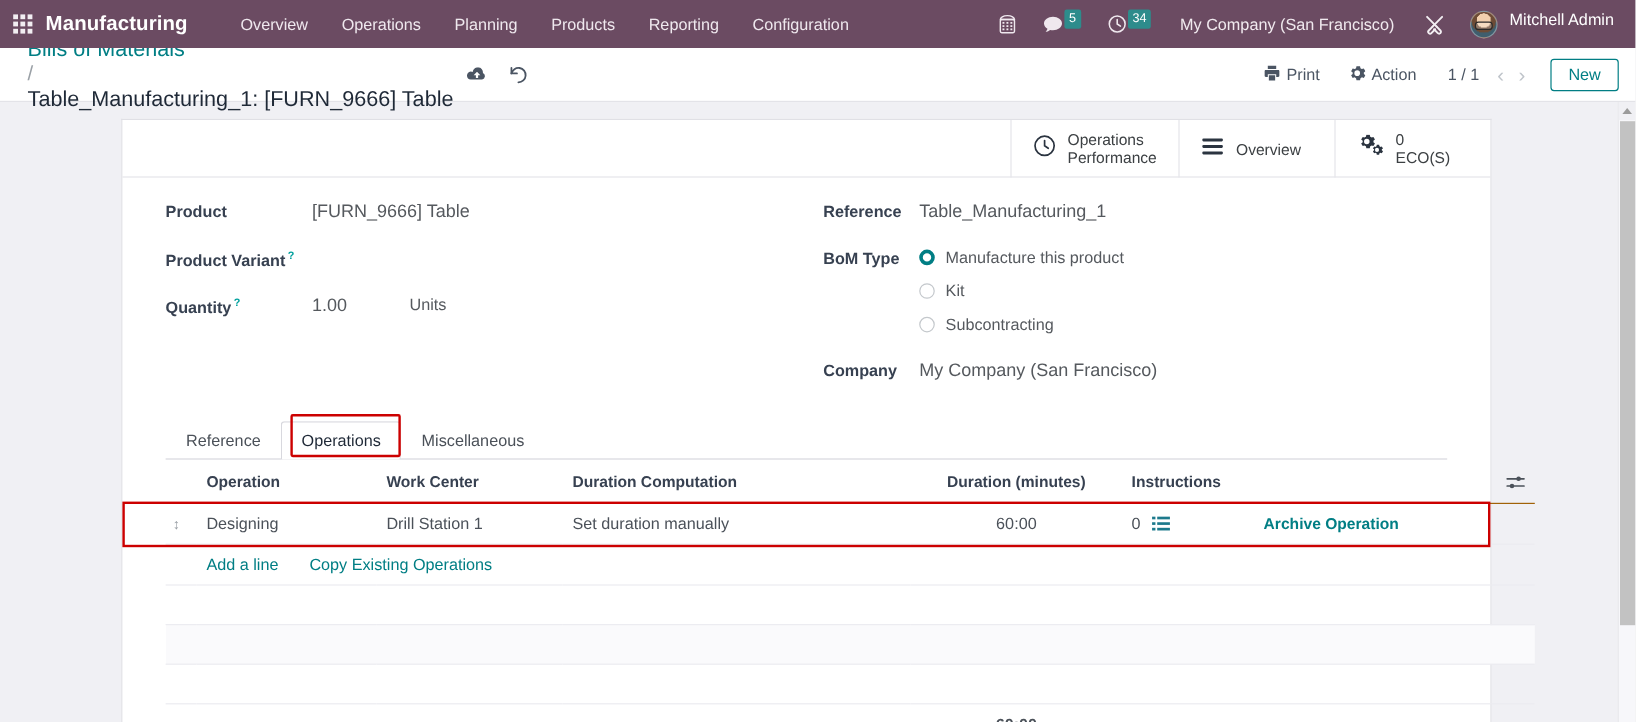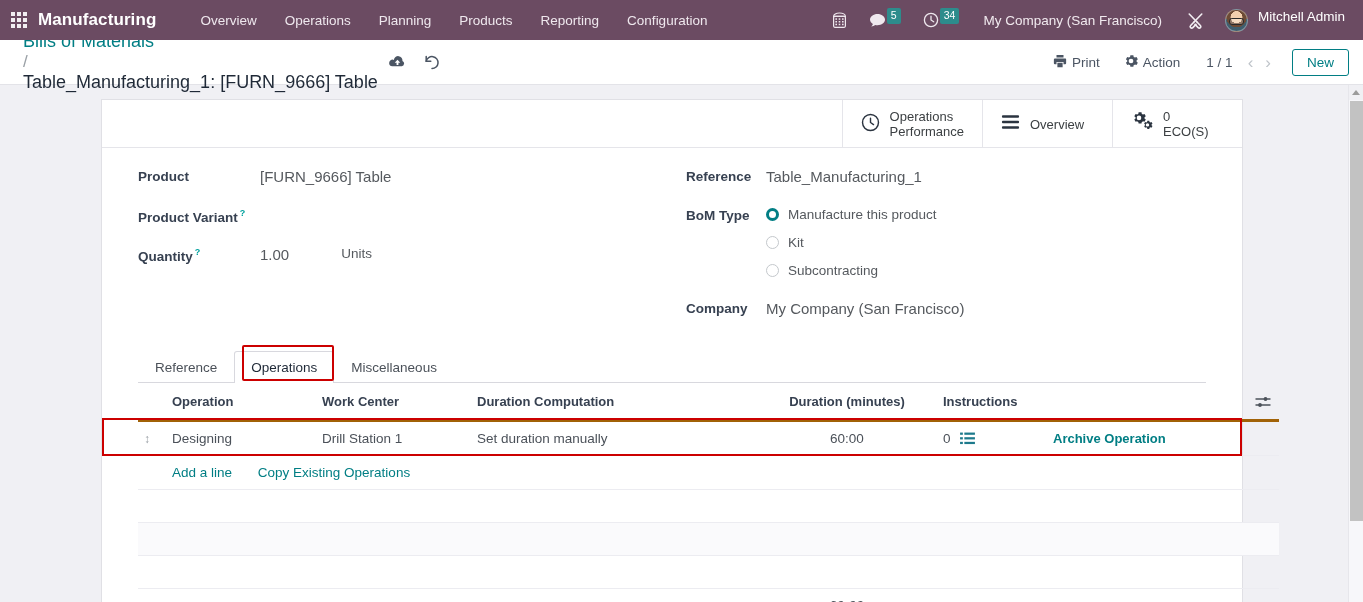--- a/index.html
+++ b/index.html
@@ -250,21 +250,21 @@
     left: 104px; top: -6px; width: 92px; height: 36px;
     pointer-events: none;
   }
 
   
   .list-wrap { margin-top: 0; position: relative; }
   table.olist { width: 100%; border-collapse: collapse; table-layout: fixed; }
   table.olist th {
     font-size: 13px; font-weight: 700; color: #374151;
     text-align: left; padding: 11px 8px 10px;
-    border-bottom: 3px solid #a16207;
+    border-bottom: 1px solid #a16207;
     white-space: nowrap;
   }
   table.olist th.num, table.olist td.num { text-align: center; }
   table.olist td {
     font-size: 13.5px; color: #4B5159;
     padding: 9px 8px; border-bottom: 1px solid #ECECF1;
     white-space: nowrap; overflow: hidden; text-overflow: ellipsis;
   }
   .c-handle { width: 26px; padding-left: 6px !important; padding-right: 0 !important; }
   .c-op { width: 150px; }

